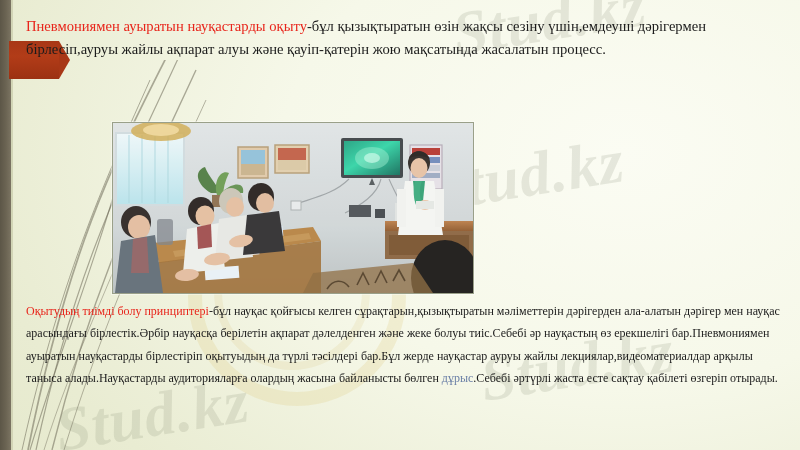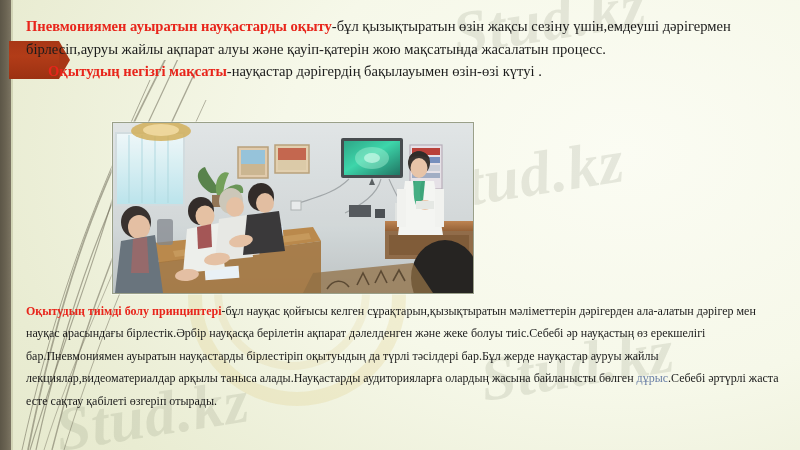--- a/index.html
+++ b/index.html
@@ -121,21 +121,21 @@
     left: 26px;
     top: 300px;
     width: 756px;
     font-size: 12px;
     line-height: 22.4px;
     color: #1b1b1b;
     z-index: 6;
   }
   .hl {
     color: #e8251b;
-    font-weight: bold;
+    font-weight: normal;
   }
   .blue-word {
     color: #6a7fa6;
   }
   .indent {
     display: block;
     text-indent: 22px;
   }
 
   
@@ -179,21 +179,20 @@
   <div class="ornament-2"></div>
 
   <div class="wm wm-1">Stud.kz</div>
   <div class="wm wm-2">Stud.kz</div>
   <div class="wm wm-3">Stud.kz</div>
   <div class="wm wm-4">Stud.kz</div>
   <div class="wm wm-5">Stud.kz</div>
 
   <div class="text-top">
     <span class="hl">Пневмониямен  ауыратын науқастарды оқыту</span><span>-бұл қызықтыратын өзін жақсы сезіну үшін,емдеуші дәрігермен бірлесіп,ауруы жайлы ақпарат алуы және қауіп-қатерін жою мақсатында жасалатын процесс.</span>
-    <span class="indent"><span class="hl">Оқытудың негізгі мақсаты</span><span>-науқастар дәрігердің бақылауымен өзін-өзі күтуі .</span></span>
   </div>
 
   <div class="photo">
     <svg width="360" height="170" viewBox="0 0 360 170">
       <defs>
         <linearGradient id="wallg" x1="0" y1="0" x2="0" y2="1">
           <stop offset="0%" stop-color="#dfe3e4"></stop>
           <stop offset="60%" stop-color="#cfd5d6"></stop>
           <stop offset="100%" stop-color="#b9c0c1"></stop>
         </linearGradient>

